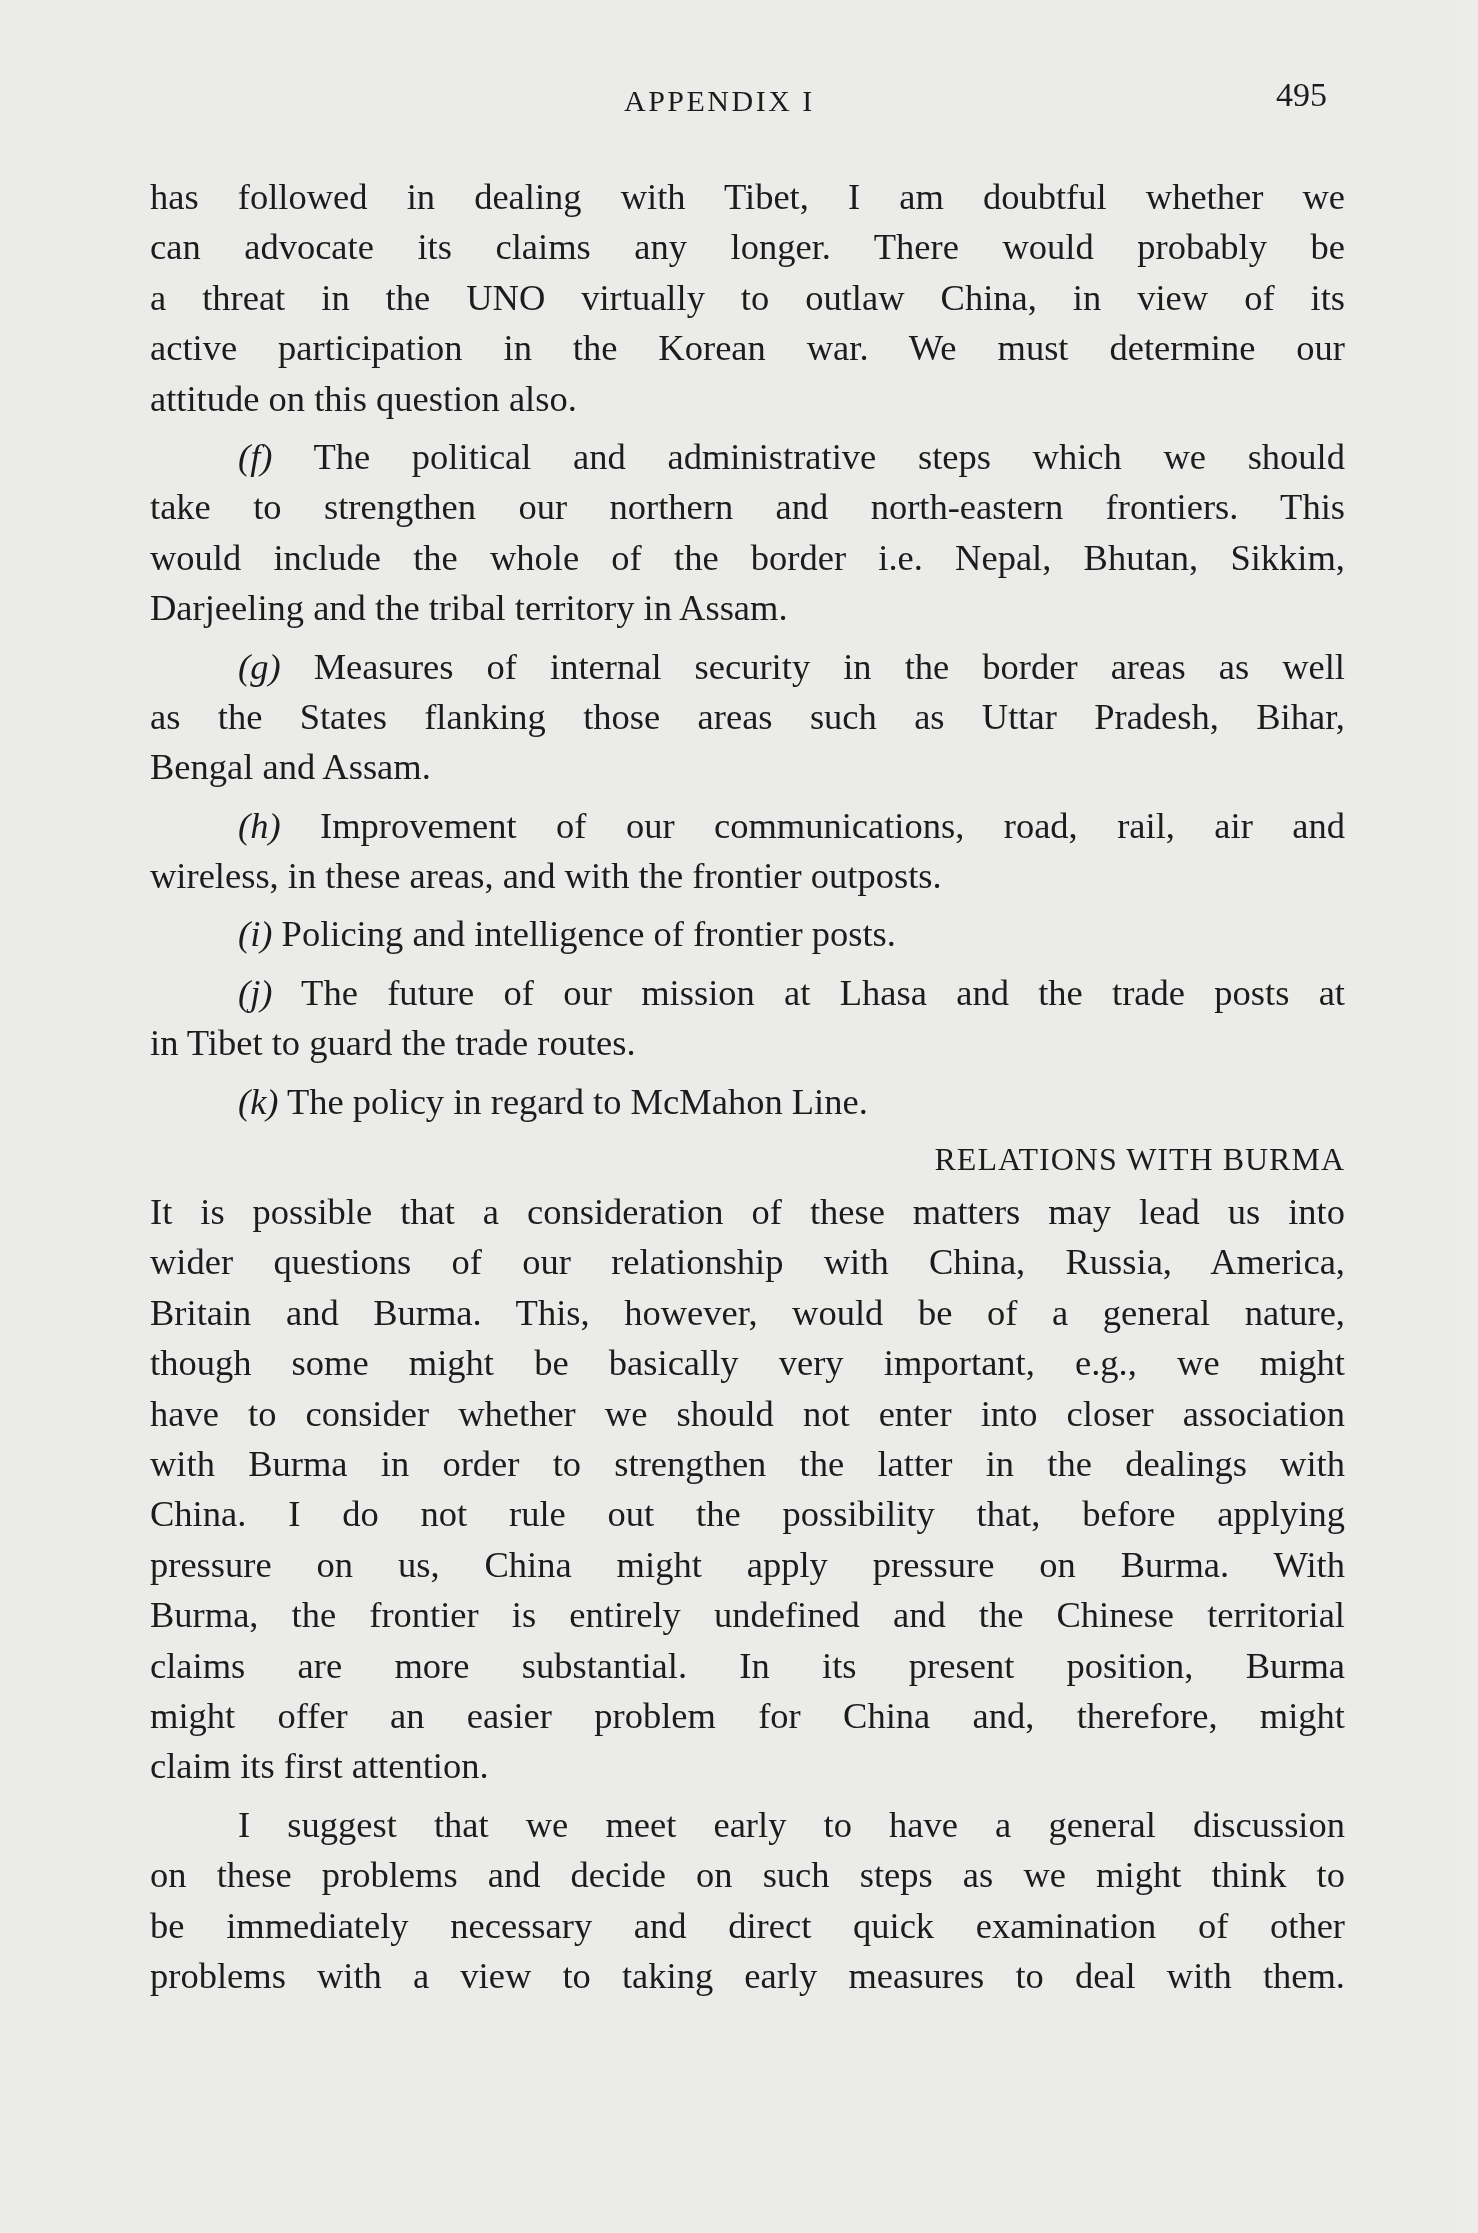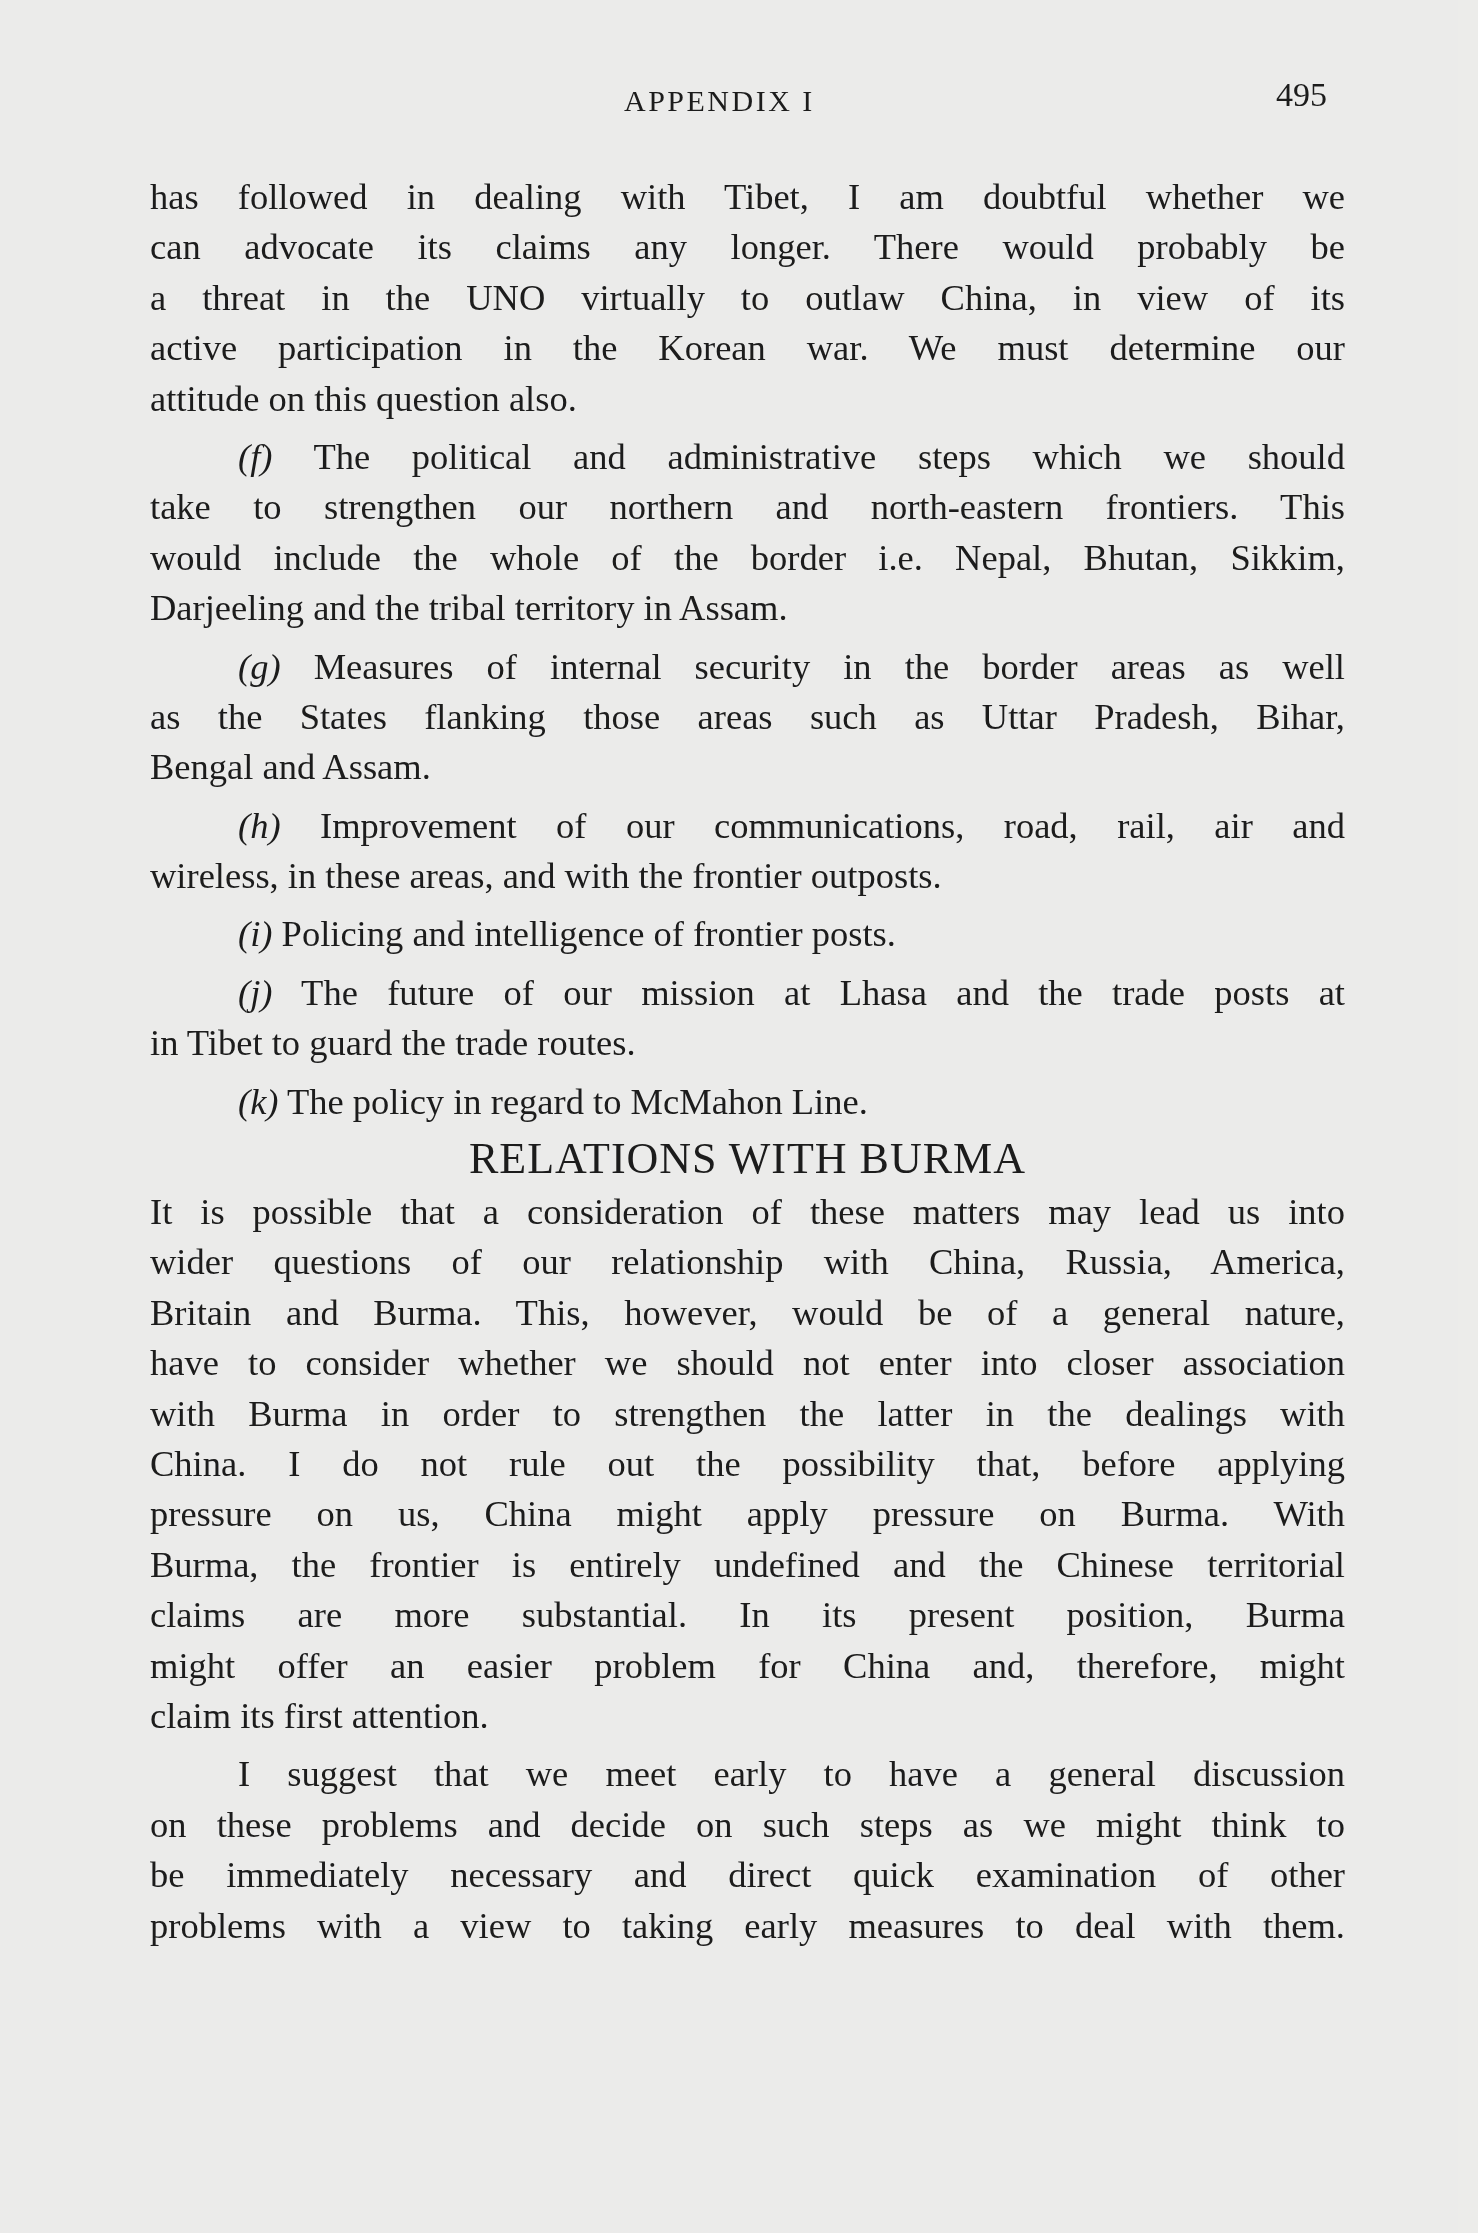--- a/index.html
+++ b/index.html
@@ -33,21 +33,21 @@
     }
     .line {
       display: block; white-space: nowrap;
       text-align: justify; text-align-last: justify;
       height: 50.4px;
     }
     .line.last { text-align-last: left; font-family: Liberation Serif, serif; }
     .line.indent { padding-left: 88px; }
     .para-gap { height: 8px; }
     .heading {
-      display: block; text-align: center; font-size: 44px;
+      display: block; text-align: right; font-size: 32px;
       letter-spacing: 1px; height: 56px; line-height: 56px; margin-top: 4px;
     }
     .item-label { font-style: italic; }
   </style>
 </head>
 <body>
 
 <div class="page">
 
   <div class="running-head">
@@ -101,20 +101,21 @@
     <div>
       <span class="line indent last"><span class="item-label">(k)</span><span> The policy in regard to McMahon Line.</span></span>
     </div>
 
     <span class="heading">RELATIONS WITH BURMA</span>
 
     <div>
       <span class="line">It is possible that a consideration of these matters may lead us into</span>
       <span class="line">wider questions of our relationship with China, Russia, America,</span>
       <span class="line">Britain and Burma. This, however, would be of a general nature,</span>
+      <span class="line">though some might be basically very important, e.g., we might</span>
       <span class="line">have to consider whether we should not enter into closer association</span>
       <span class="line">with Burma in order to strengthen the latter in the dealings with</span>
       <span class="line">China. I do not rule out the possibility that, before applying</span>
       <span class="line">pressure on us, China might apply pressure on Burma. With</span>
       <span class="line">Burma, the frontier is entirely undefined and the Chinese territorial</span>
       <span class="line">claims are more substantial. In its present position, Burma</span>
       <span class="line">might offer an easier problem for China and, therefore, might</span>
       <span class="line last">claim its first attention.</span>
     </div>
     <div class="para-gap"></div>

